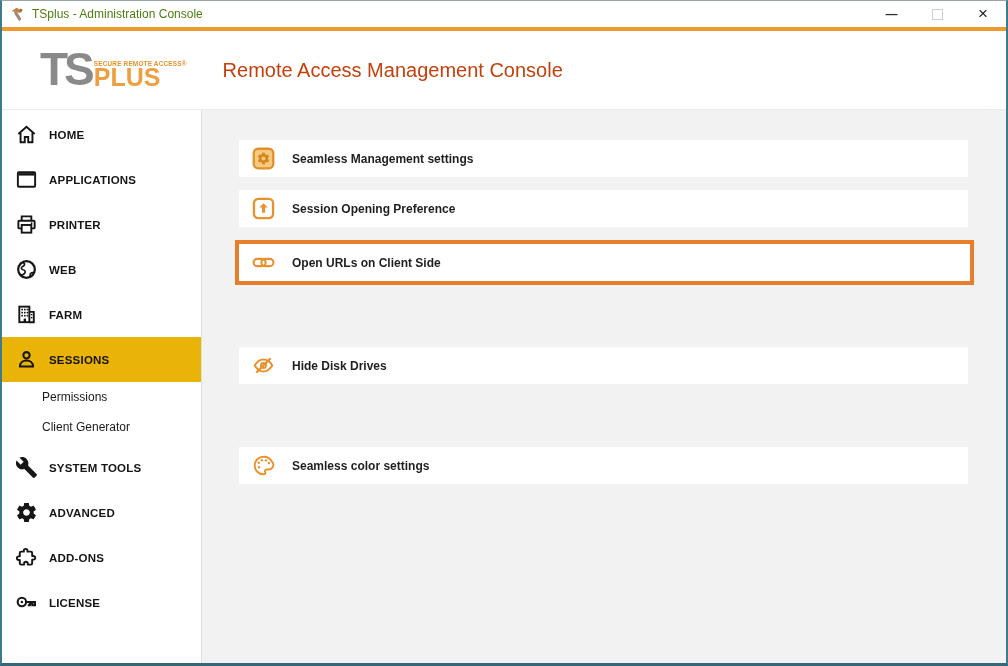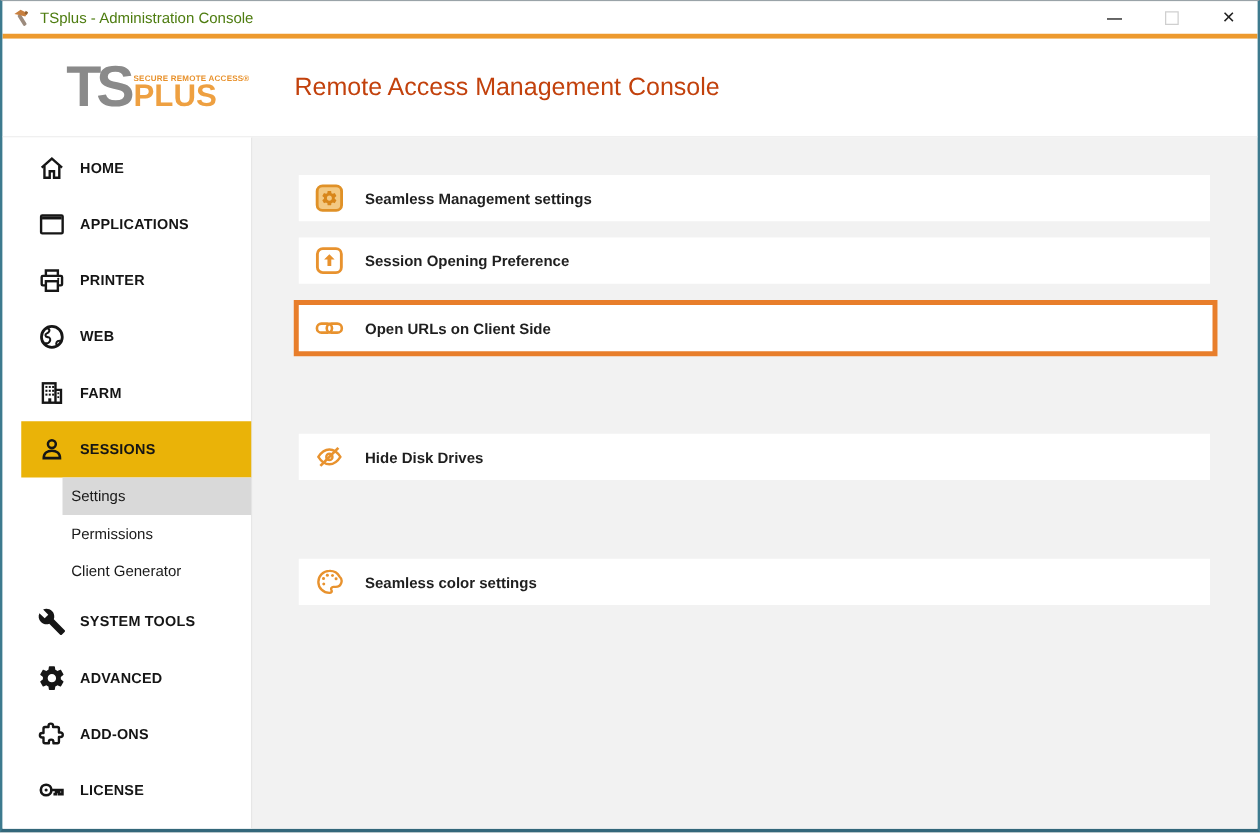--- a/index.html
+++ b/index.html
@@ -14,33 +14,33 @@
   .titlebar-title{font-size:12px;color:#4d7c0f;margin-left:7px;flex:1 1 auto;white-space:nowrap;}
   .ctrl{width:46px;height:100%;display:flex;align-items:center;justify-content:center;cursor:default;}
   .ctrl-min{font-size:12px;color:#333;font-weight:bold;letter-spacing:-1px;}
   .ctrl-max-box{width:9px;height:9px;border:1px solid #cfcfcf;background:#fff;}
   .ctrl-close{font-size:17px;color:#222;}
 
   
   .accent-line{height:4px;background:#ed9a2e;flex:0 0 auto;}
 
   
-  .header{height:79px;background:#fff;display:flex;align-items:center;padding-left:51px;
+  .header{height:79px;background:#fff;display:flex;align-items:center;padding-left:38px;
     border-bottom:1px solid #ececec;flex:0 0 auto;box-sizing:border-box;}
   .logo{display:flex;align-items:flex-end;}
   .logo-ts{font-size:46px;font-weight:700;color:#8a8a8a;letter-spacing:-4px;line-height:0.78;}
   .logo-right{display:flex;flex-direction:column;margin-left:3px;}
   .logo-tagline{font-size:6.4px;font-weight:700;color:#e8912b;letter-spacing:.2px;white-space:nowrap;}
   .logo-plus{font-size:25px;font-weight:700;color:#eea041;line-height:0.82;letter-spacing:0;}
   .header-title{margin-left:36px;font-size:20px;color:#c2410c;font-weight:400;white-space:nowrap;}
 
   
   .content{flex:1 1 auto;display:flex;min-height:0;}
   .sidebar{width:200px;background:#fff;border-right:1px solid #e0e0e0;box-sizing:border-box;
-    padding-top:2px;flex:0 0 auto;padding-left:15px;}
+    padding-top:2px;flex:0 0 auto;}
   .nav-item{height:45px;display:flex;align-items:center;padding-left:12px;cursor:pointer;}
   .nav-item.selected{background:#eab308;}
   .nav-icon{width:24px;height:24px;flex:0 0 auto;display:flex;align-items:center;justify-content:center;}
   .nav-icon svg{width:23px;height:23px;}
   .nav-label{margin-left:11px;font-size:11.5px;font-weight:700;color:#151515;letter-spacing:.2px;white-space:nowrap;}
   .subnav-item{height:30px;margin-left:33px;display:flex;align-items:center;padding-left:7px;cursor:pointer;}
   .subnav-item.selected{background:#d9d9d9;}
   .subnav-label{font-size:12px;color:#1a1a1a;white-space:nowrap;}
   .nav-gap{height:3px;}
 
@@ -170,23 +170,20 @@
       <div class="nav-item selected">
         <span class="nav-icon">
           <svg viewBox="0 0 24 24" fill="none" stroke="#161616" stroke-width="2.1">
             <circle cx="12" cy="7.6" r="3.3"></circle>
             <path d="M5.2 19.3 c0-4.1 3.2-6.2 6.8-6.2 s6.8 2.1 6.8 6.2 z"></path>
           </svg>
         </span>
         <span class="nav-label">SESSIONS</span>
       </div>
 
-      <div class="subnav-item selected">
-        <span class="subnav-label">Settings</span>
-      </div>
       <div class="subnav-item">
         <span class="subnav-label">Permissions</span>
       </div>
       <div class="subnav-item">
         <span class="subnav-label">Client Generator</span>
       </div>
 
       <div class="nav-gap"></div>
 
       <div class="nav-item">

